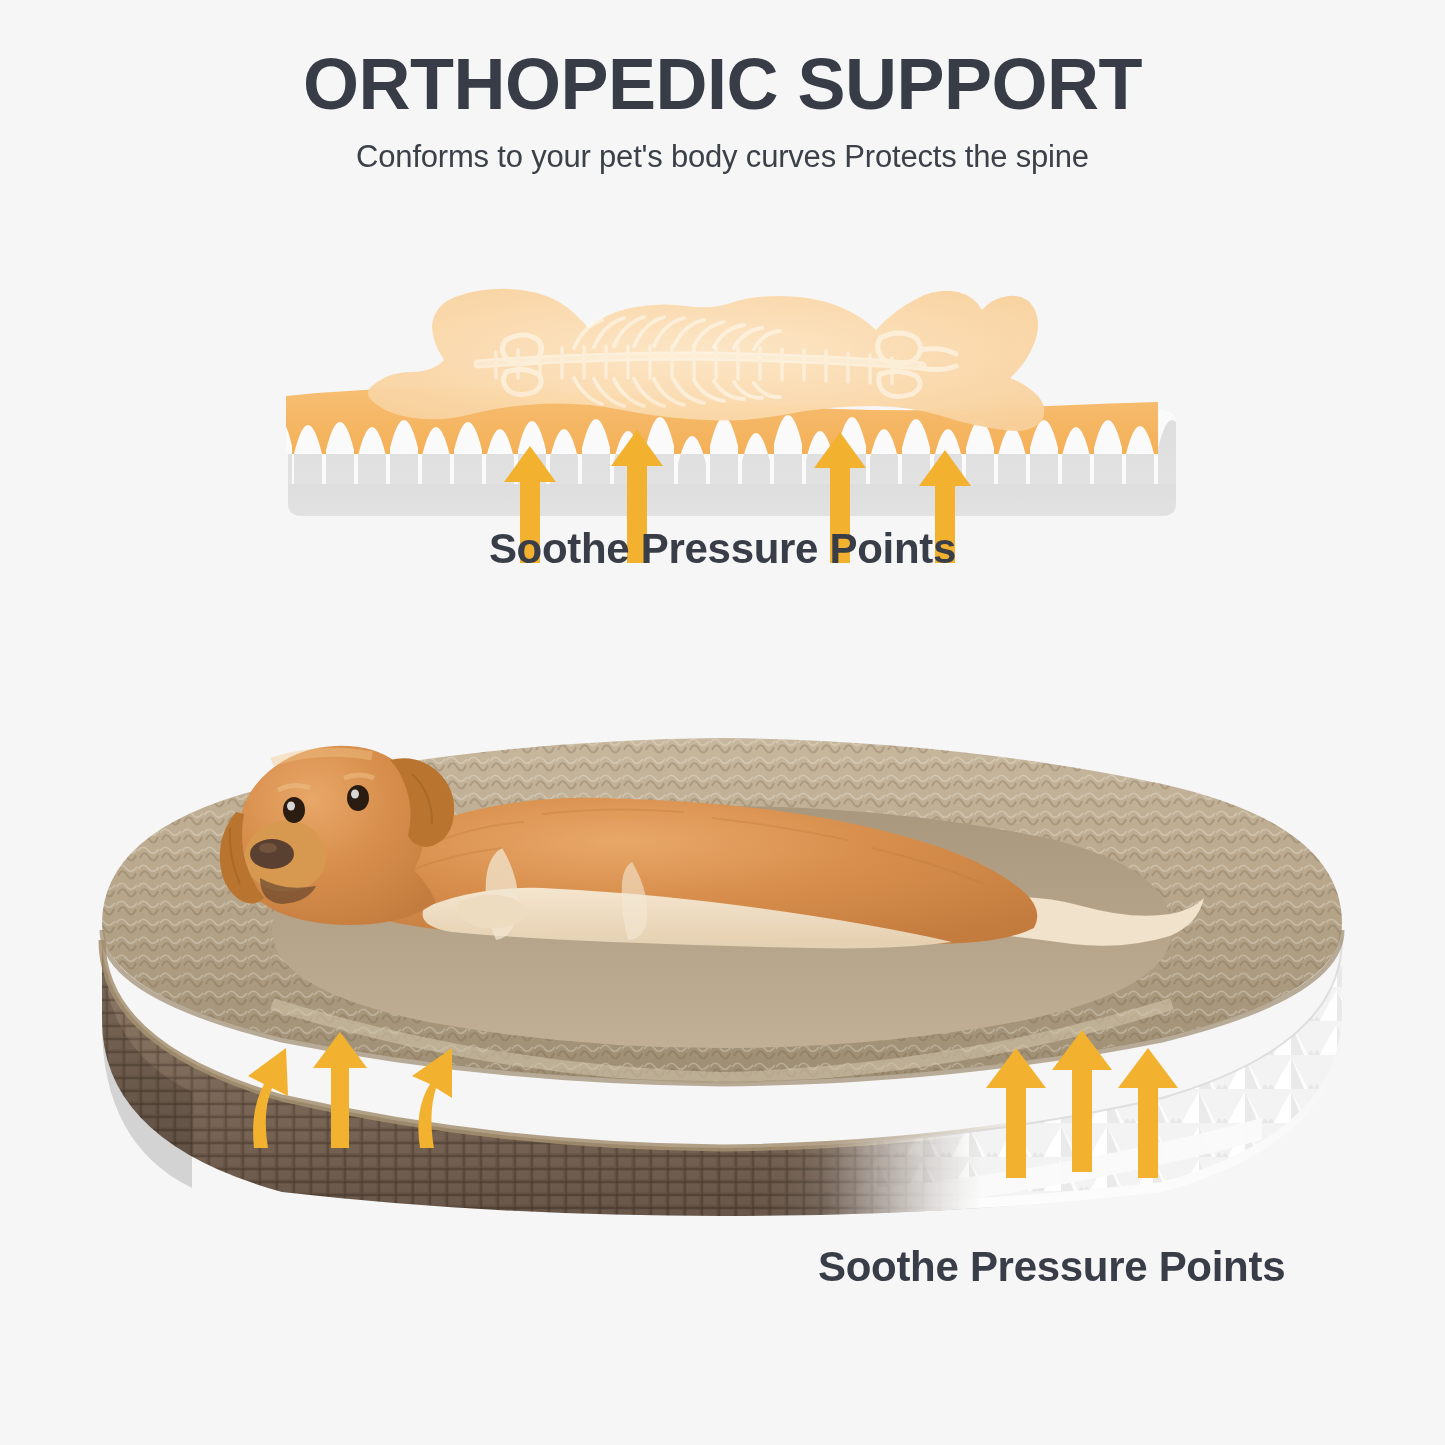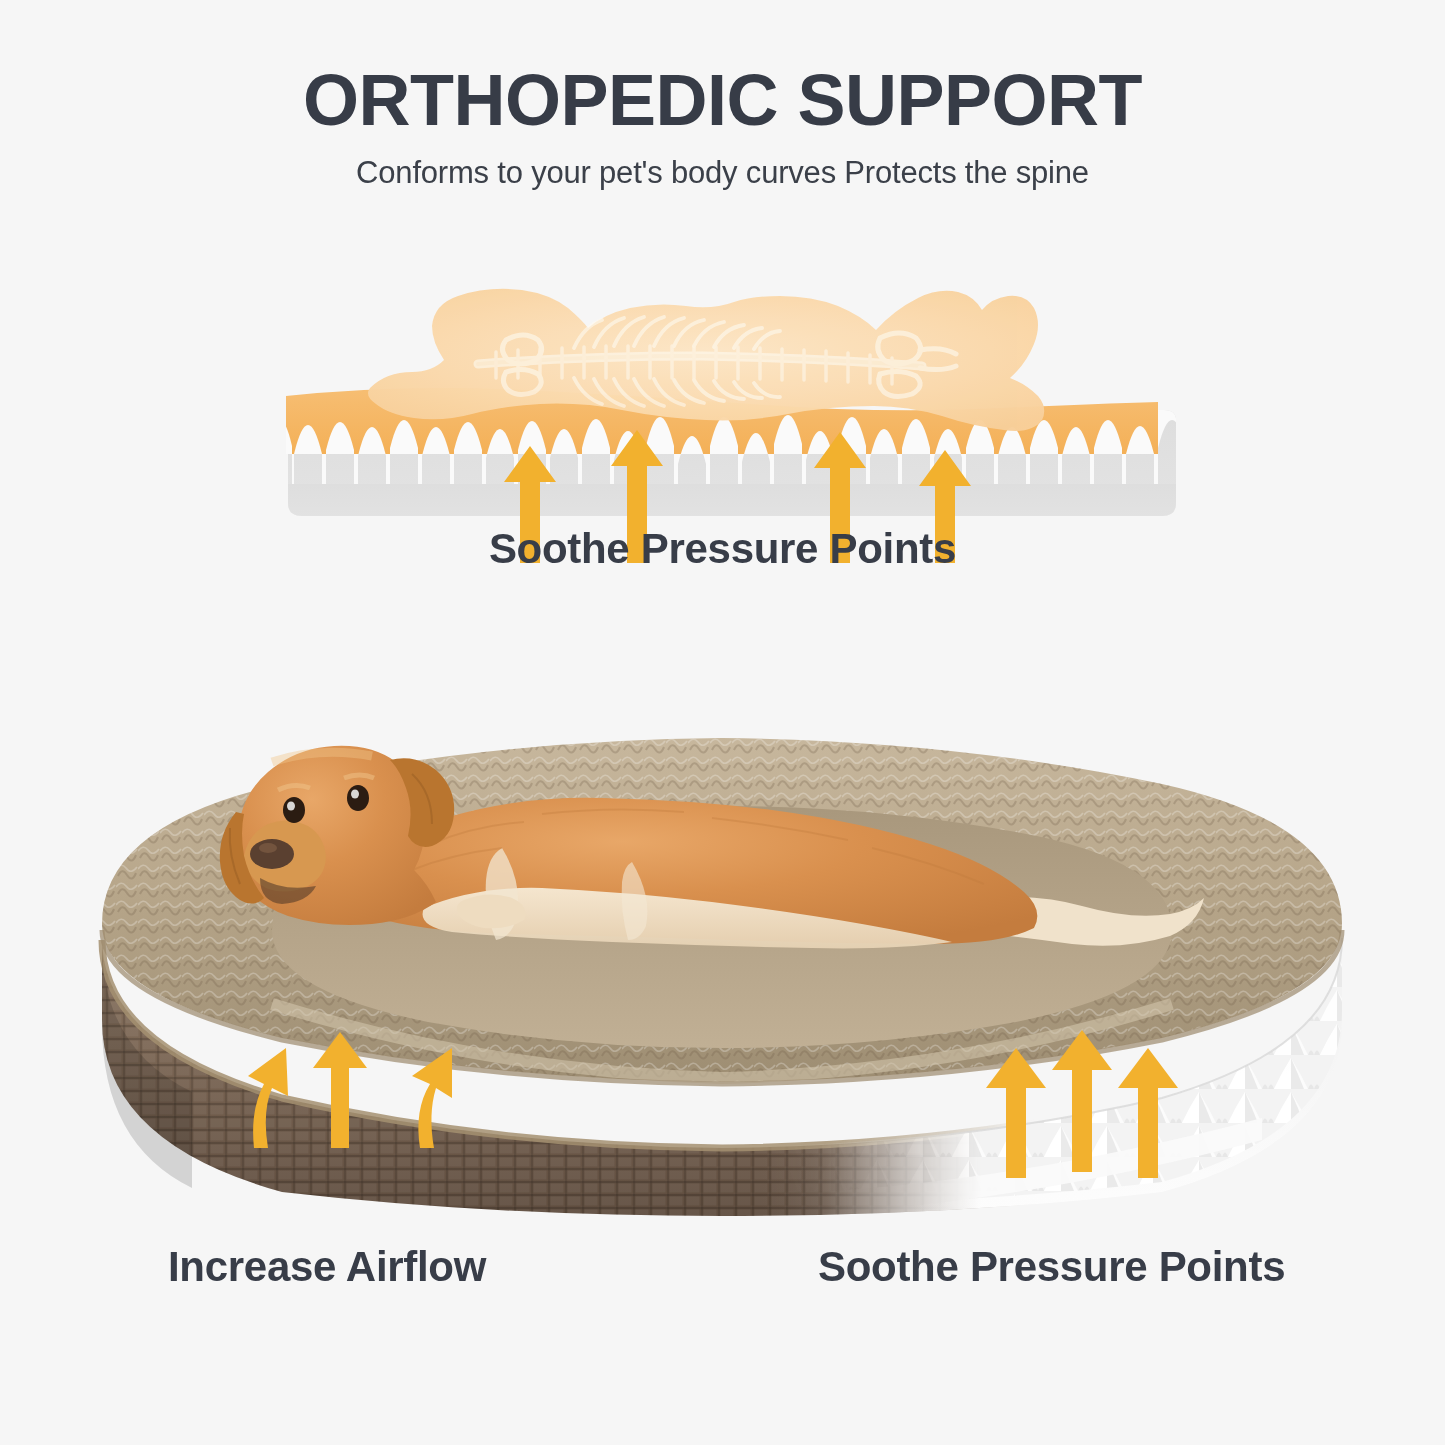--- a/index.html
+++ b/index.html
@@ -12,21 +12,21 @@
     overflow:hidden;
   }
 
   #page {
     position:relative;
     width:1445px; height:1445px;
     background:#f6f6f6;
   }
 
   
-  .header { position:absolute; top:16px; left:0; width:1445px; text-align:center; }
+  .header { position:absolute; top:0; left:0; width:1445px; text-align:center; }
 
   .headline {
     margin-top:48px;
     font-size:72px;
     font-weight:700;
     letter-spacing:-0.5px;
     color:#373c47;
     line-height:1.02;
     font-family:"Liberation Sans", sans-serif;
   }
@@ -660,17 +660,16 @@
 
       <g fill="#f2b12e">
         <path d="M934 530 L934 440 L914 440 L944 400 L974 440 L954 440 L954 530 Z"></path>
         <path d="M1000 524 L1000 422 L980 422 L1010 382 L1040 422 L1020 422 L1020 524 Z"></path>
         <path d="M1066 530 L1066 440 L1046 440 L1076 400 L1106 440 L1086 440 L1086 530 Z"></path>
       </g>
     </svg>
   </div>
 
   <div class="label-row">
-    <div class="label label-airflow">Increase Airflow</div>
     <div class="label label-pressure">Soothe Pressure Points</div>
   </div>
 
 </div>
 
 </body></html>

